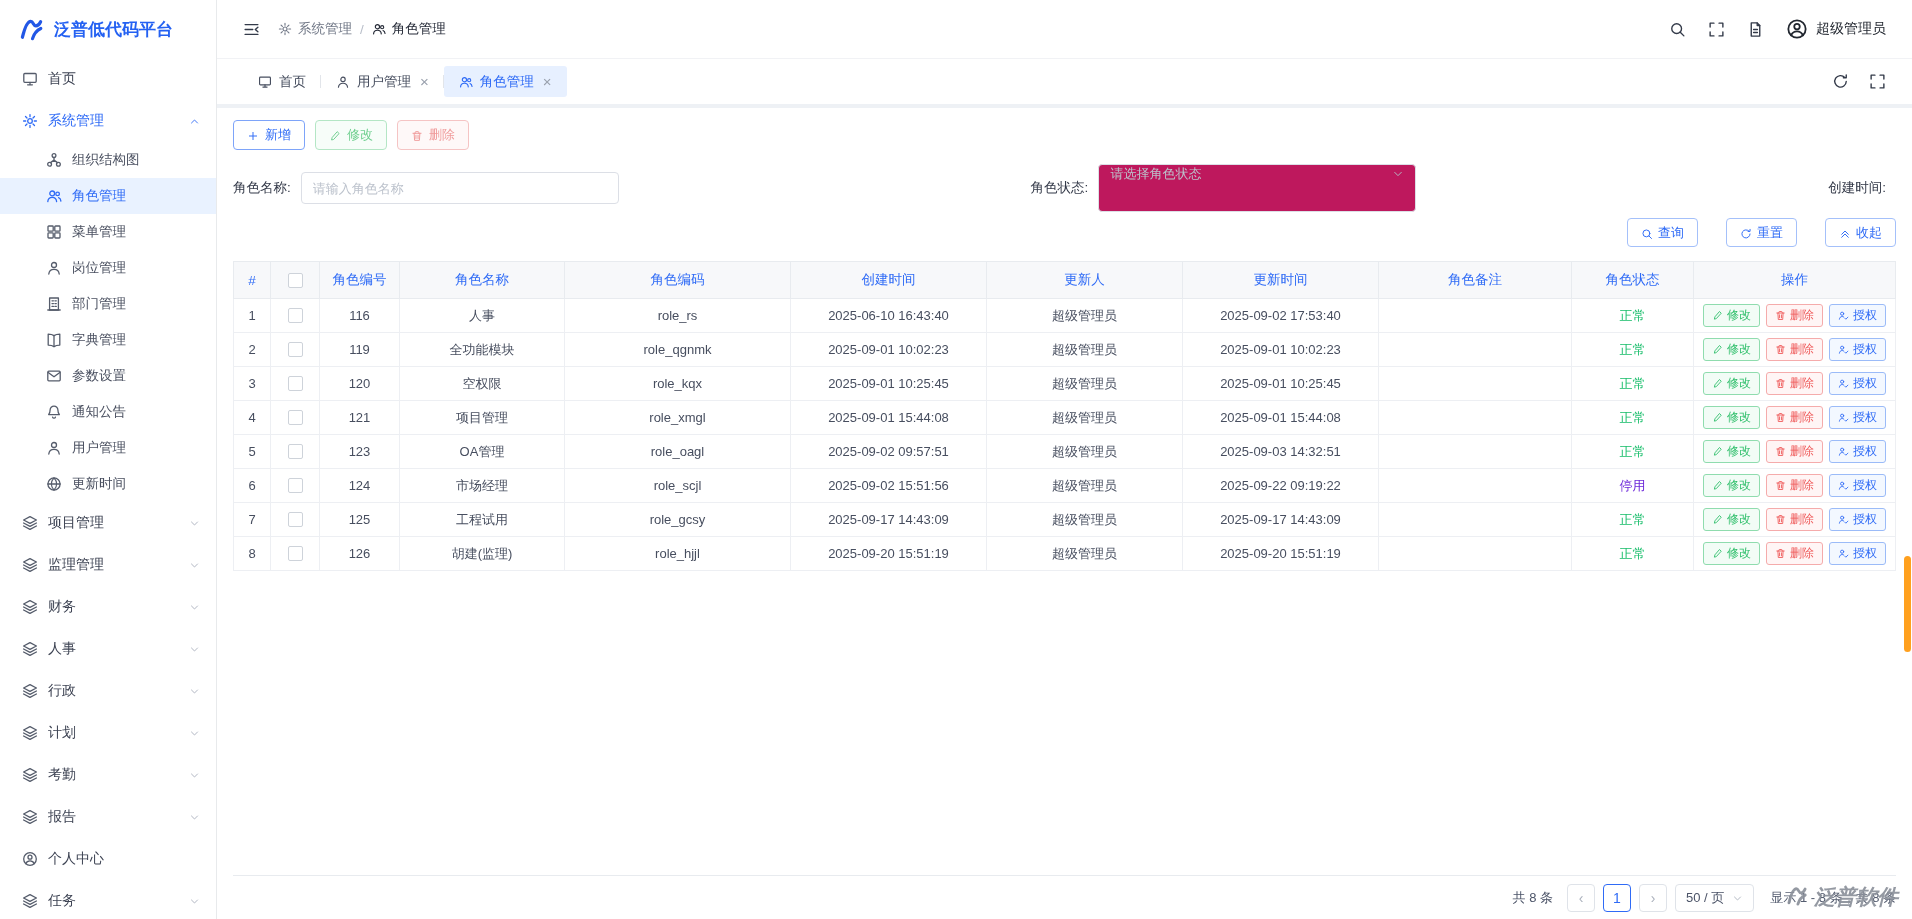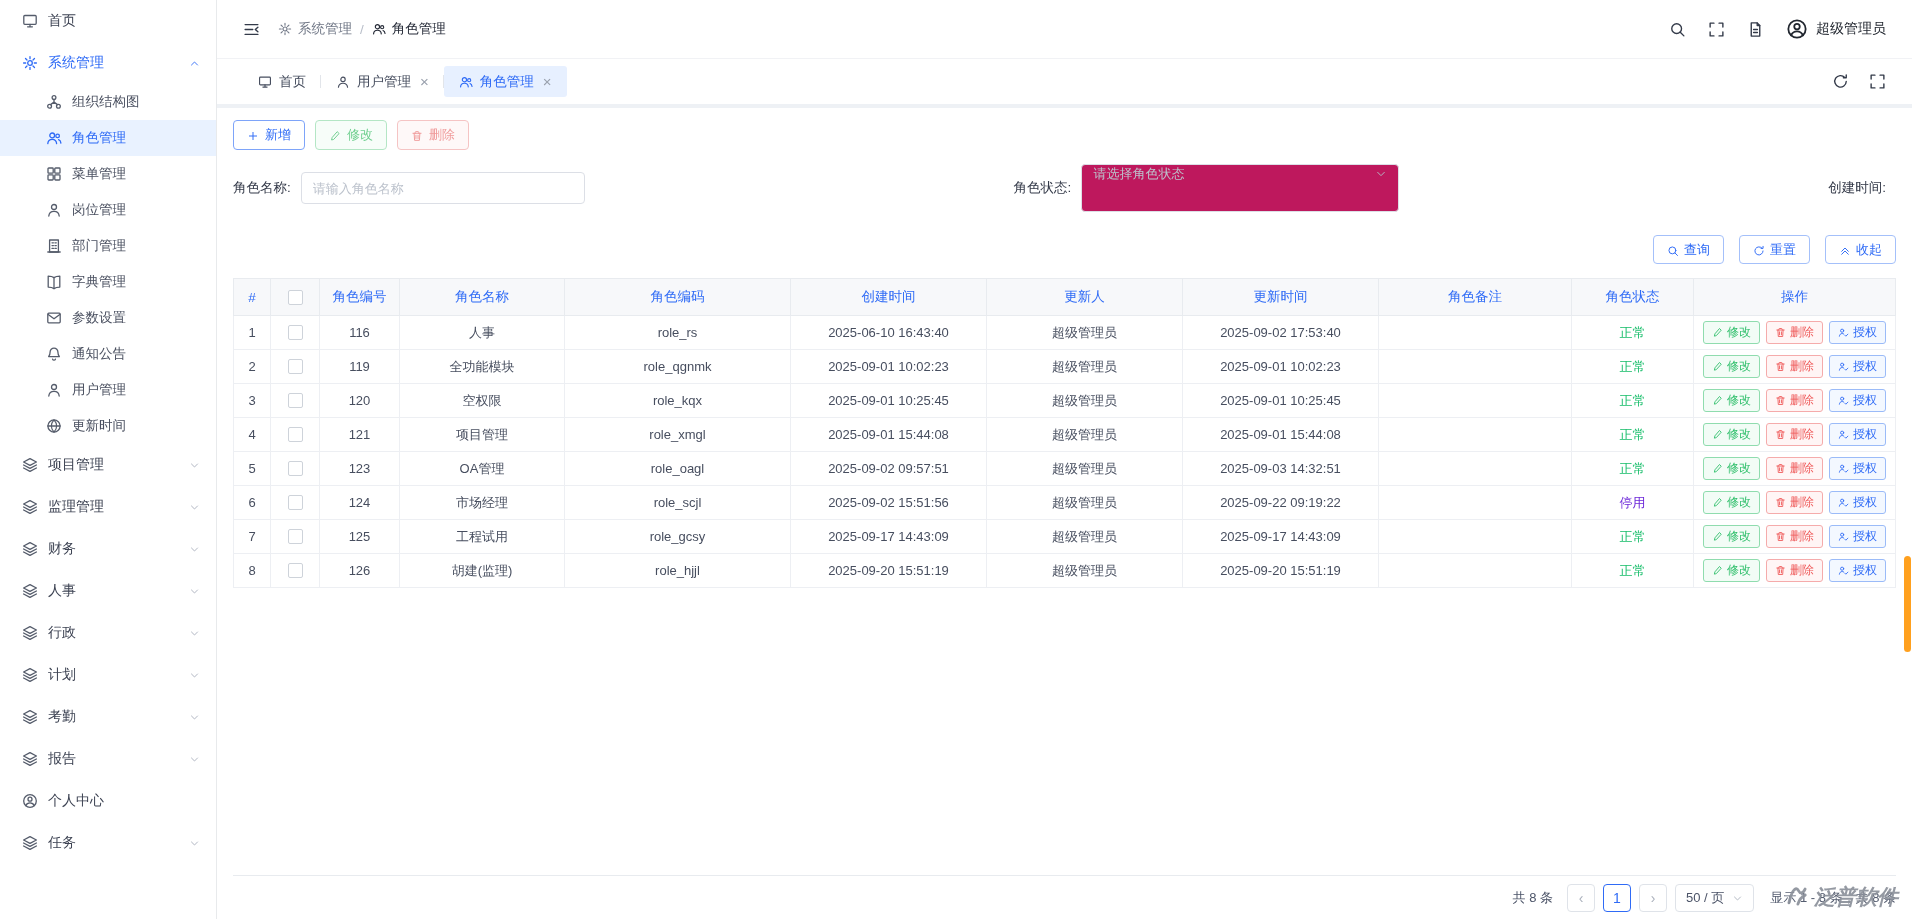--- a/index.html
+++ b/index.html
@@ -55,30 +55,30 @@
 .btn{display:inline-flex;align-items:center;gap:6px;height:30px;padding:0 13px;border-radius:4px;border:1px solid;background:#fff;font-size:13px;cursor:pointer;font-family:inherit;}
 .btn .ic{width:12px;height:12px;}
 .btn-add{color:var(--blue);border-color:#7ea4f9;}
 .btn-edit{color:#6fcf8f;border-color:#b4e6c5;background:#f7fdf9;}
 .btn-del{color:#f09a9a;border-color:#f5c4c4;background:#fef8f8;}
 .filters{display:flex;align-items:center;justify-content:space-between;margin-top:14px;flex:none;}
 .fgroup{display:flex;align-items:center;}
 .flabel{font-size:13.5px;color:#343a49;margin-right:10px;white-space:nowrap;}
 .finput{height:32px;border:1px solid #dcdfe6;border-radius:4px;padding:0 11px;font-size:13px;color:#333;outline:none;font-family:inherit;background:#fff;}
 .finput::placeholder{color:#bcc2cc;}
-.w-name{width:284px;}
+.w-name{width:318px;}
 .w-code{width:282px;}
 .fselect{width:318px;height:48px;border:1px solid #dcdfe6;border-radius:4px;display:flex;align-items:flex-start;justify-content:space-between;padding:0 11px;cursor:pointer;background:#be185d;}
 .fselect .ph,.fdate .ph{font-size:13px;color:#bcc2cc;}
 .fselect .ic{width:12px;height:12px;color:#b4bac4;}
 .fdate{width:300px;height:32px;border:1px solid #dcdfe6;border-radius:4px;display:flex;align-items:center;padding:0 10px;gap:6px;cursor:pointer;background:#fff;}
 .fdate .ph{flex:1;text-align:center;}
 .darrow{color:#c3c8d1;font-size:13px;}
 .fdate .ic{width:14px;height:14px;color:#c3c8d1;}
-.query-row{display:flex;justify-content:flex-end;gap:15px;margin-top:23px;flex:none;}
+.query-row{display:flex;justify-content:flex-end;gap:28px;margin-top:6px;flex:none;}
 .btn-sm{display:inline-flex;align-items:center;gap:5px;height:29px;padding:0 13px;border:1px solid #a4c0fa;border-radius:4px;background:#fff;color:var(--blue);font-size:13px;cursor:pointer;font-family:inherit;}
 .btn-sm .ic{width:12px;height:12px;}
 
 .table-wrap{margin-top:14px;flex:none;}
 table{width:100%;border-collapse:collapse;table-layout:fixed;}
 th{height:37px;background:#f7f8fa;color:var(--blue);font-weight:400;font-size:13.5px;border:1px solid #e8ebef;text-align:center;}
 td{height:34px;font-size:13px;color:#474e5f;border:1px solid #edeff3;text-align:center;white-space:nowrap;overflow:hidden;}
 .cb{display:inline-block;width:15px;height:15px;border:1px solid #ced3da;border-radius:2px;background:#fff;vertical-align:-3px;cursor:pointer;}
 .ops{white-space:nowrap;}
 .op{display:inline-flex;align-items:center;gap:4px;height:23px;padding:0 8px;border-radius:3px;border:1px solid;font-size:12px;cursor:pointer;background:#fff;font-family:inherit;margin:0 3px;}
@@ -99,20 +99,27 @@
 .watermark{position:absolute;right:14px;bottom:8px;display:flex;align-items:flex-start;gap:5px;color:#8c919b;font-style:italic;font-weight:700;font-size:21px;opacity:.92;pointer-events:none;z-index:4;}
 .watermark .ic{width:24px;height:24px;}
 .scroll-thumb{position:absolute;right:1px;top:556px;width:7px;height:96px;border-radius:4px;background:#ffa01e;z-index:9;cursor:pointer;}
 </style>
 </head>
 <body>
 
 <div class="app">
 
   <aside class="sidebar">
+    <div class="logo">
+      <span><svg viewBox="0 0 16 16" class="ic" fill="none" stroke="currentColor" stroke-width="1.3" stroke-linecap="round" stroke-linejoin="round">
+            <path d="M2.6 12.6C4.2 6.2 5.8 3.2 7.5 3.2c1.7 0 1.5 2.7 3.1 2.7 1.4 0 2.2-1.2 2.8-2.5" stroke-width="1.9"></path>
+            <path d="M8.6 13.4c.9-2.9 2.5-4.9 4.9-6" stroke-width="1.9"></path>
+          </svg></span>
+      <span class="logo-text">泛普低代码平台</span>
+    </div>
     <nav class="side-menu">
         <div class="side-item top">
           <svg viewBox="0 0 16 16" class="ic" fill="none" stroke="currentColor" stroke-width="1.3" stroke-linecap="round" stroke-linejoin="round">
             <rect x="1.8" y="2.5" width="12.4" height="8.8" rx="1"></rect>
             <path d="M5.6 13.8h4.8M8 11.3v2.5"></path>
           </svg>
           <span class="lbl">首页</span>
         </div>
         <div class="side-item top open">
           <svg viewBox="0 0 16 16" class="ic" fill="none" stroke="currentColor" stroke-width="1.3" stroke-linecap="round" stroke-linejoin="round">

